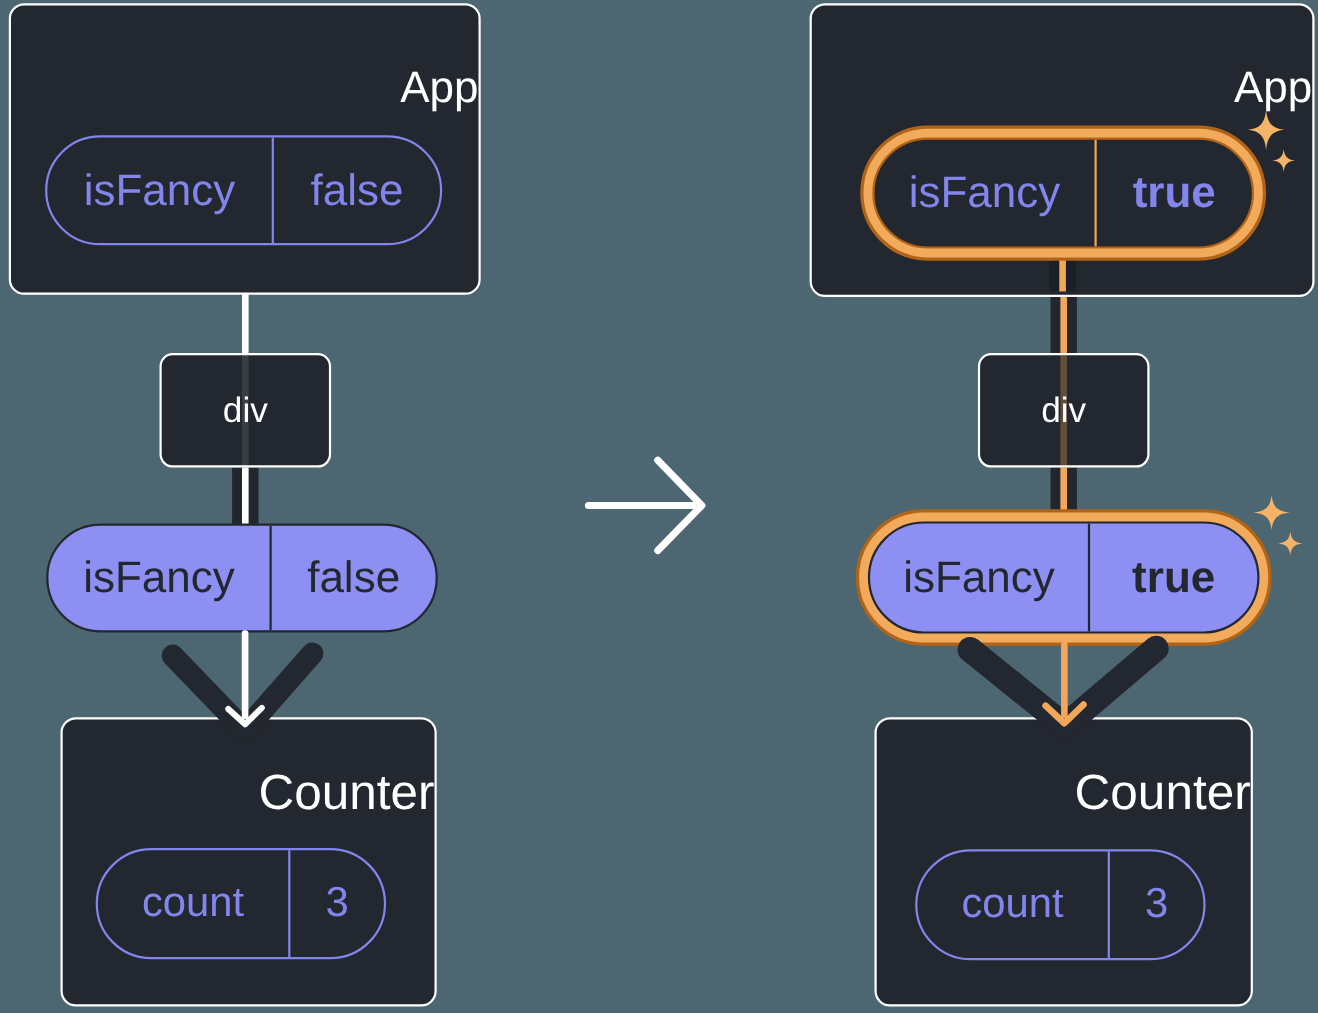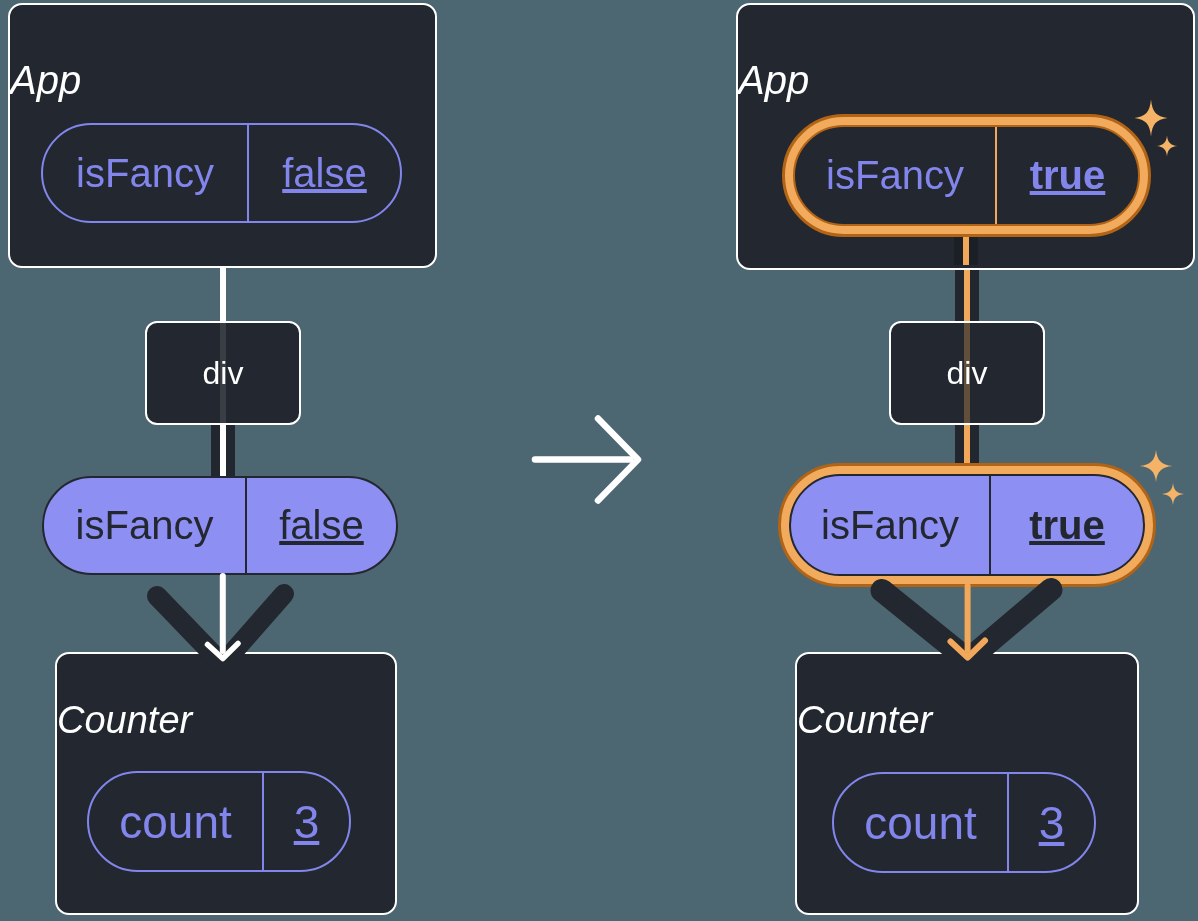--- a/index.html
+++ b/index.html
@@ -27,37 +27,37 @@
   
   .bar{position:absolute;width:24px;background:var(--bar);z-index:1;}
   .stripe{position:absolute;width:6px;z-index:1;}
   .stripe.white{background:var(--white);}
   .stripe.orange{background:var(--o-stroke);}
 
   
   .box{position:absolute;background:var(--surface);border:2.5px solid var(--white);z-index:2;}
   .app-box,.counter-box{border-radius:14px;}
   .div-box{border-radius:12px;}
-  .box-title{position:absolute;left:0;right:0;text-align:left;color:var(--white);font-style:italic;}
+  .box-title{position:absolute;left:16px;right:0;text-align:right;color:var(--white);}
   .app-title{top:51px;font-size:40px;line-height:48px;}
-  .counter-title{top:43px;font-size:38px;line-height:46px;}
+  .counter-title{top:43px;font-size:45px;line-height:46px;}
   .div-label{position:absolute;inset:0;display:flex;align-items:center;justify-content:center;
     font-size:32px;color:var(--white);z-index:2;}
   .div-stripe{position:absolute;top:0;bottom:0;width:6px;left:72.5px;z-index:1;}
   .div-stripe.faint-white{background:rgba(255,255,255,0.10);}
   .div-stripe.faint-orange{background:rgba(242,168,90,0.30);}
   .inbar{position:absolute;width:24px;background:var(--bar-in);}
   .instripe{position:absolute;width:6px;background:var(--o-stroke);}
 
   
   .pill{position:absolute;display:flex;border-radius:999px;}
   .cell{display:flex;align-items:center;justify-content:center;min-width:0;}
-  .cell-2{flex:1;text-decoration:underline;}
+  .cell-2{flex:1;}
   .pill-lg .cell{font-size:40px;}
-  .pill-sm .cell{font-size:46px;}
+  .pill-sm .cell{font-size:38px;}
   .outline{border:2.5px solid var(--purple);color:var(--purple);background:transparent;}
   .outline .cell-1{border-right:2.5px solid var(--purple);}
   .filled{background:var(--purple-fill);border:2.5px solid var(--surface);color:var(--surface);}
   .filled .cell-1{border-right:2.5px solid var(--surface);}
   .bold-val{font-weight:700;}
 
   
   .ring{position:absolute;border:3px solid var(--o-edge);background:var(--o-band);
     border-radius:999px;z-index:3;}
   .ring-inner{position:absolute;inset:8px;border-radius:999px;display:flex;}

